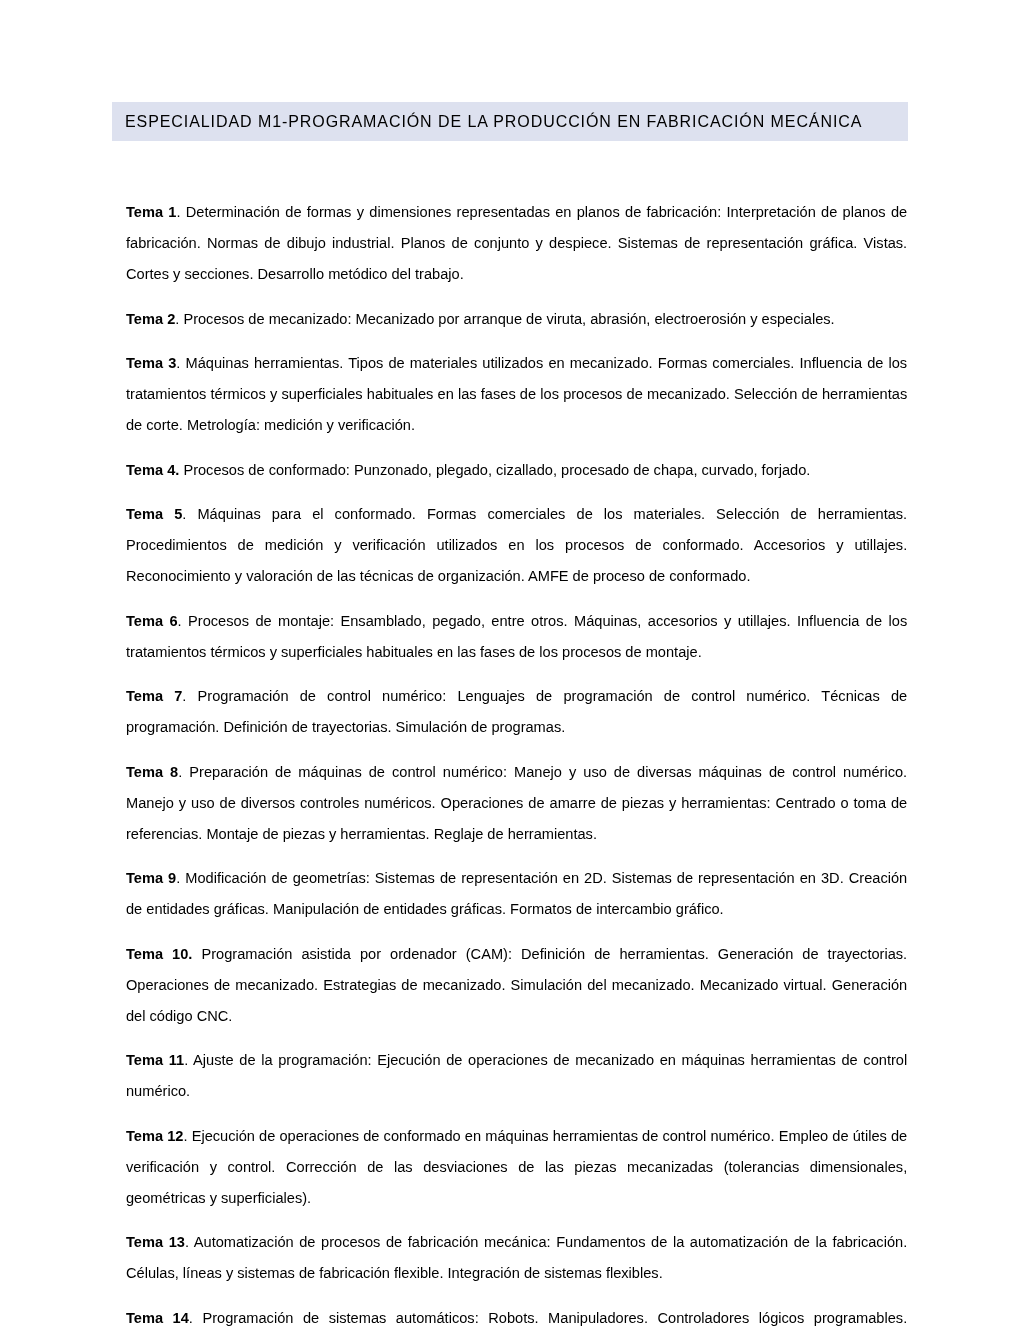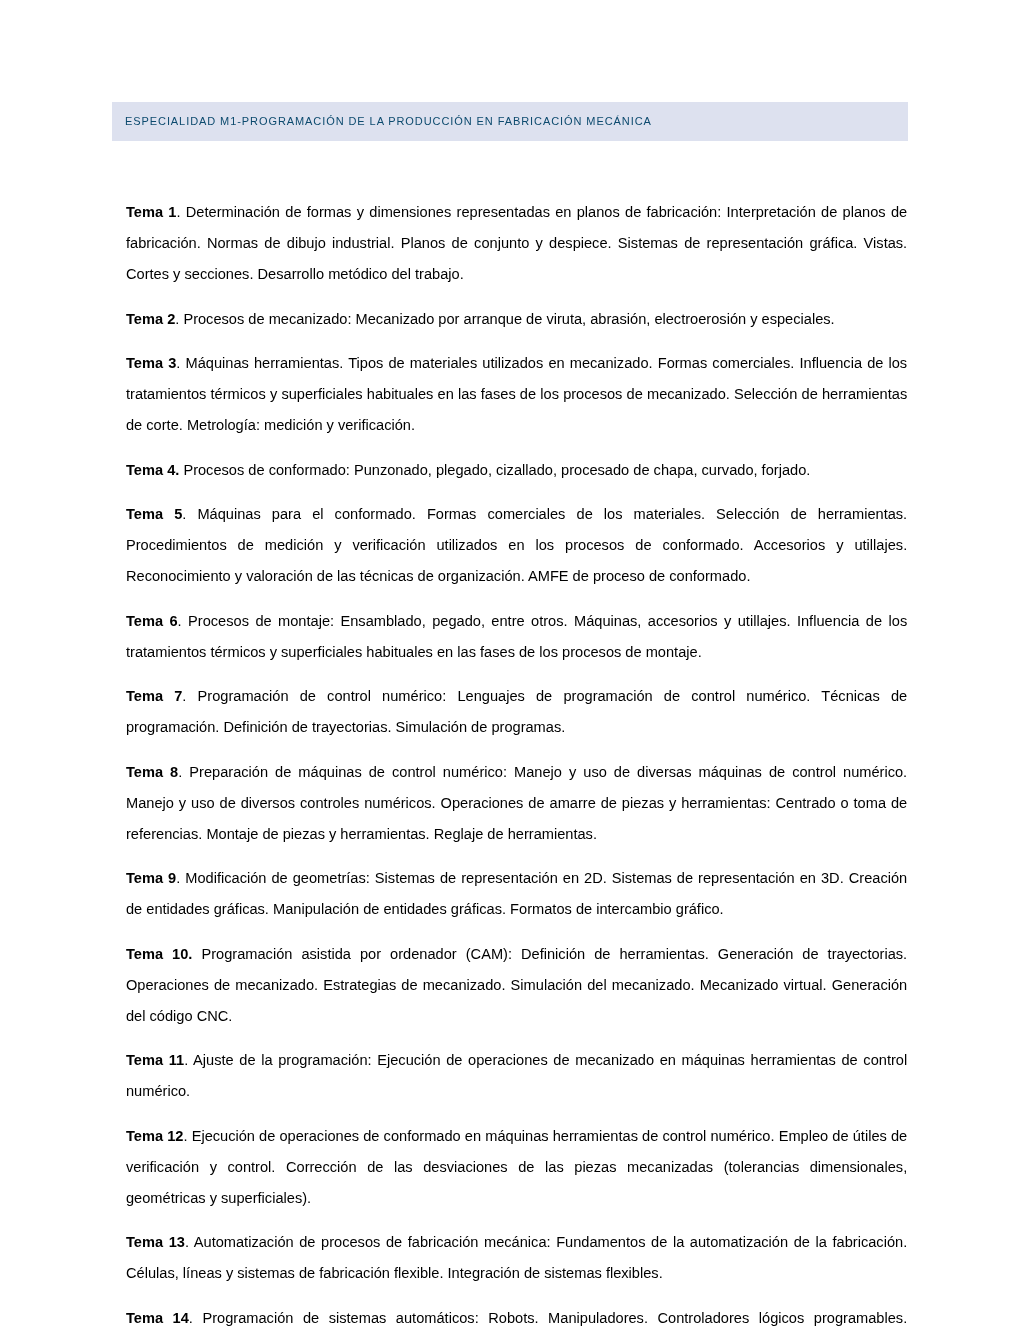--- a/index.html
+++ b/index.html
@@ -31,23 +31,23 @@
     width: 796px;
     height: 39px;
     background: #dde1ef;
     display: flex;
     align-items: center;
     box-sizing: border-box;
     padding-left: 13px;
   }
   .header-title {
     font-family: "Liberation Sans", "DejaVu Sans", sans-serif;
-    font-size: 11px;
+    font-size: 16px;
     font-weight: 400;
-    color: #0c4a6e;
+    color: #000000;
     letter-spacing: 0.92px;
     white-space: nowrap;
     line-height: 1;
   }
 
   
   .content {
     position: absolute;
     left: 126px;
     top: 196px;

